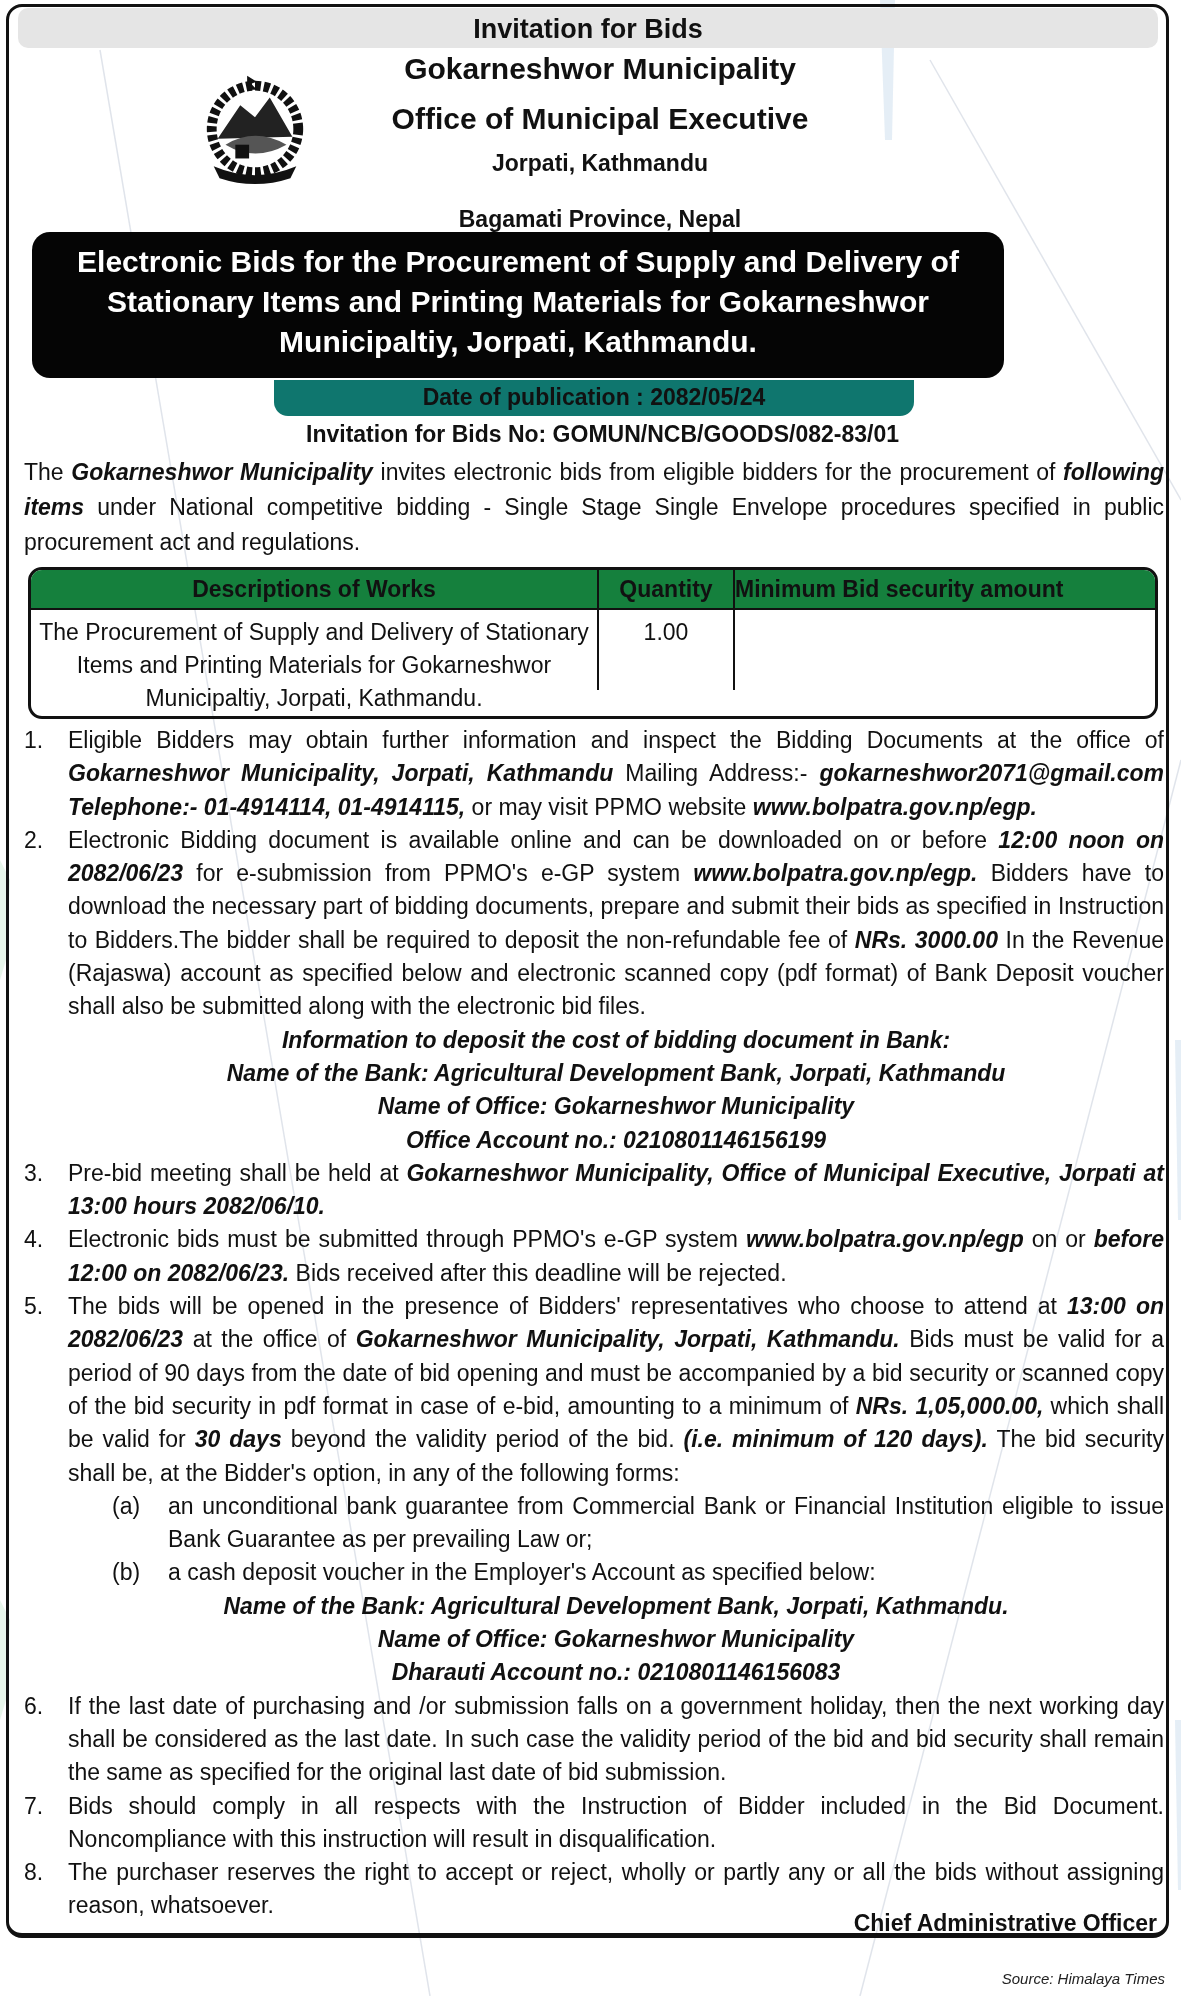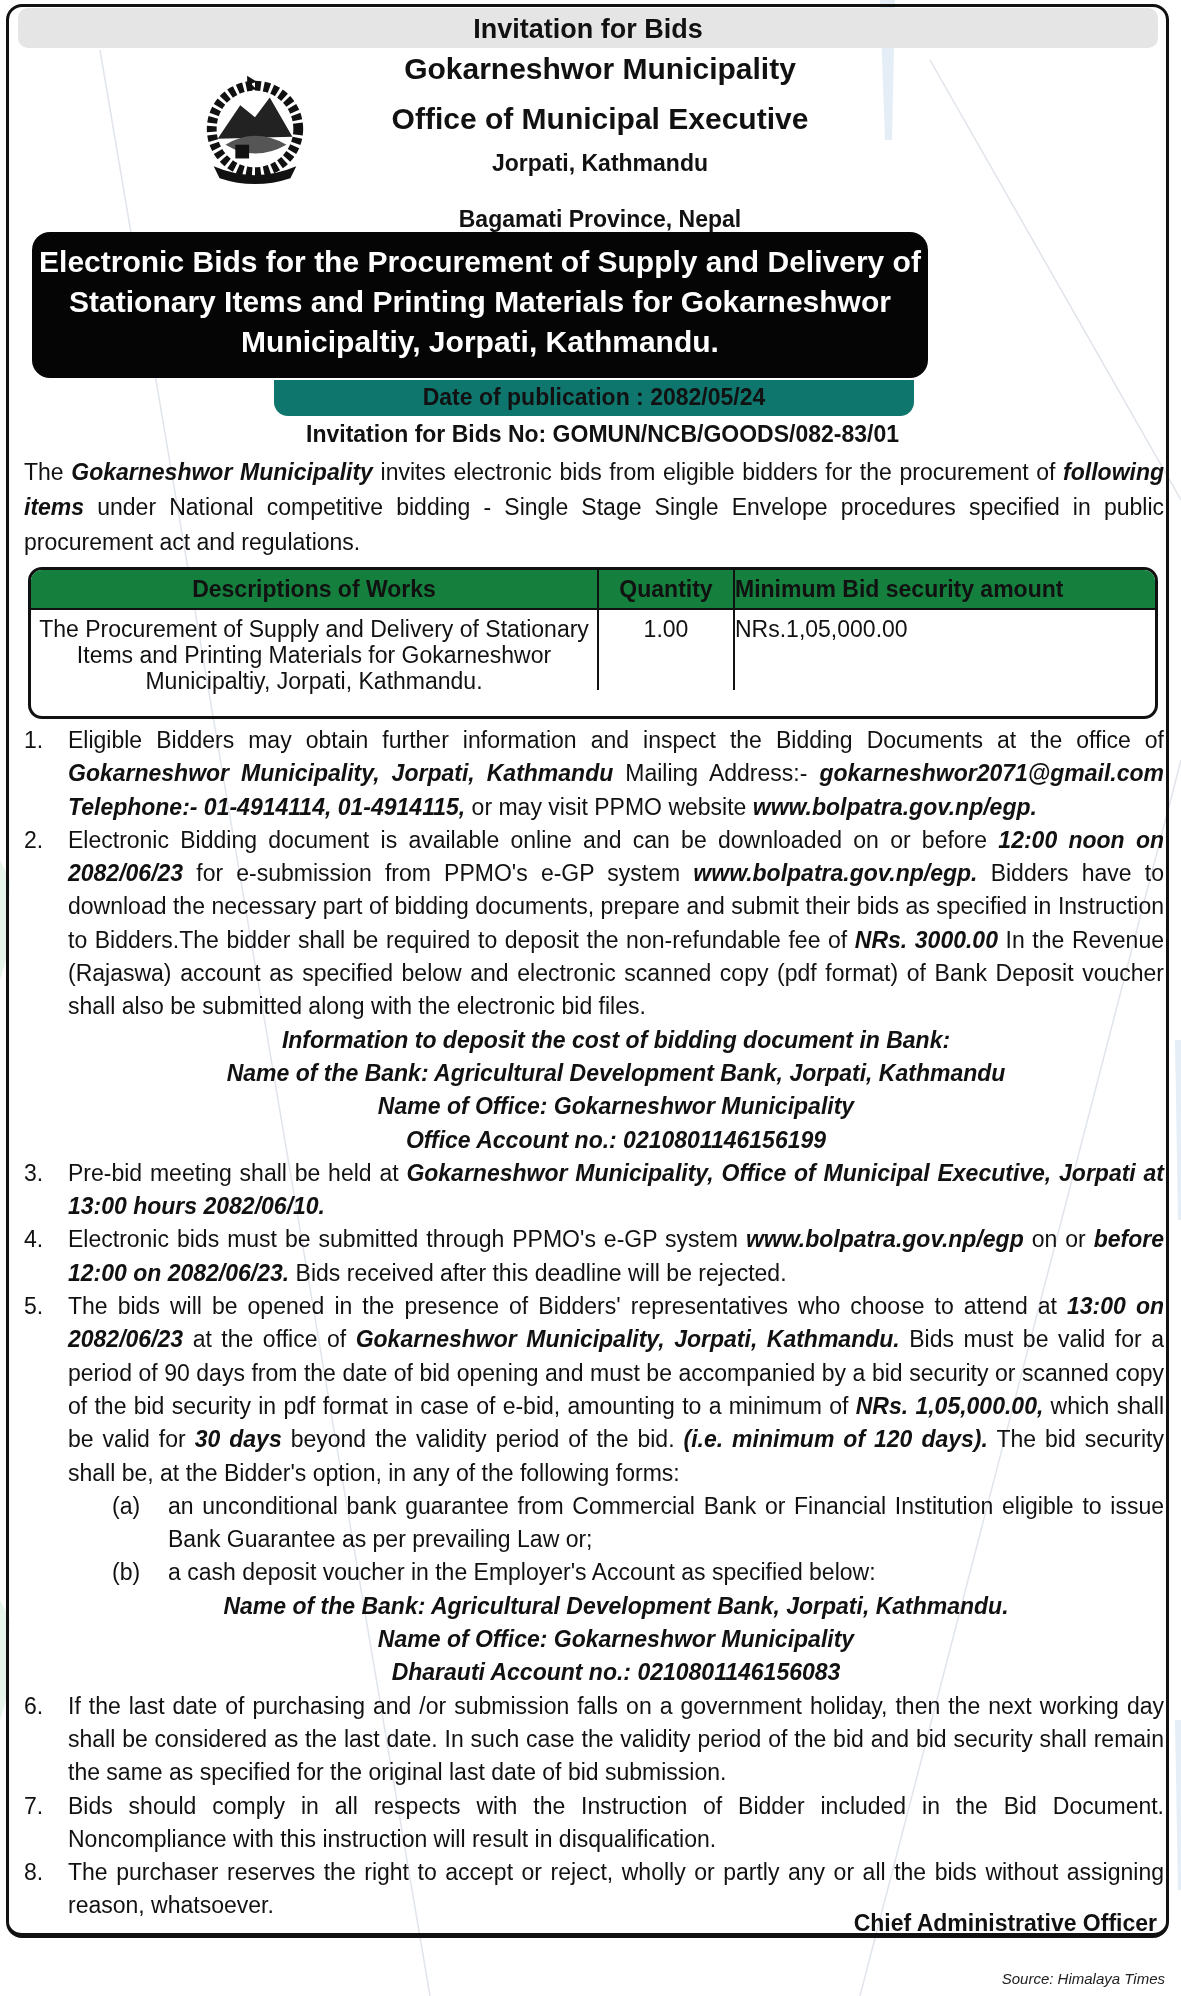--- a/index.html
+++ b/index.html
@@ -19,21 +19,21 @@
   }
   .emblem {
     position: absolute; left: 196px; top: 68px; width: 118px; height: 118px;
   }
   .org-block { position: absolute; left: 300px; width: 600px; text-align: center; font-weight: bold; }
   .org-name { top: 52px; font-size: 30px; }
   .org-office { top: 102px; font-size: 30px; }
   .org-city { top: 150px; font-size: 23px; }
   .org-prov { top: 206px; font-size: 23px; }
   .title-box {
-    position: absolute; left: 32px; top: 232px; width: 896px; height: 146px;
+    position: absolute; left: 32px; top: 232px; width: 972px; height: 146px;
     background: #050505; border-radius: 18px; color: #fff;
     text-align: center; font-weight: bold; font-size: 30px; line-height: 40px;
     padding-top: 10px; box-sizing: border-box;
   }
   .pub-date {
     position: absolute; left: 274px; top: 380px; width: 640px; height: 36px;
     background: #0f766e; border-radius: 0 0 14px 14px;
     text-align: center; font-weight: bold; font-size: 23px; line-height: 34px;
   }
   .ifb-no {
@@ -45,21 +45,21 @@
     font-size: 23px; line-height: 35px; text-align: justify;
   }
   .tbl {
     position: absolute; left: 28px; top: 567px; width: 1130px; height: 152px;
     border: 3px solid #111; border-radius: 14px; box-sizing: border-box; overflow: hidden;
   }
   .tbl-head {
     display: flex; height: 38px; background: #15803d; border-bottom: 2px solid #111;
     font-weight: bold; font-size: 23px; line-height: 38px;
   }
-  .tbl-row { display: flex; height: 80px; font-size: 23px; line-height: 26px; }
+  .tbl-row { display: flex; height: 80px; font-size: 23px; line-height: 33px; }
   .c1 { width: 568px; text-align: center; border-right: 2px solid #111; box-sizing: border-box; }
   .c2 { width: 136px; text-align: center; border-right: 2px solid #111; box-sizing: border-box; }
   .c3 { flex: 1; }
   .tbl-row .c1, .tbl-row .c2, .tbl-row .c3 { padding-top: 6px; }
   .list { position: absolute; left: 24px; top: 724px; width: 1140px; font-size: 23px; line-height: 33.3px; }
   .item { display: flex; }
   .num { width: 44px; flex: none; }
   .txt { flex: 1; text-align: justify; }
   .center-bi { text-align: center; font-weight: bold; font-style: italic; margin-left: 44px; }
   .sub { display: flex; margin-left: 88px; }
@@ -124,21 +124,20 @@
 
 <div class="tbl">
   <div class="tbl-head">
     <div class="c1">Descriptions of Works</div>
     <div class="c2">Quantity</div>
     <div class="c3">Minimum Bid security amount</div>
   </div>
   <div class="tbl-row">
     <div class="c1" style="padding-left:8px;padding-right:8px;">The Procurement of Supply and Delivery of Stationary Items and Printing Materials for Gokarneshwor Municipaltiy, Jorpati, Kathmandu.</div>
     <div class="c2">1.00</div>
-    <div class="c3">NRs.1,05,000.00</div>
   </div>
 </div>
 
 <div class="list">
   <div class="item">
     <div class="num">1.</div>
     <div class="txt"><span>Eligible Bidders may obtain further information and inspect the Bidding Documents at the office of </span><span class="bi">Gokarneshwor Municipality, Jorpati, Kathmandu</span><span> Mailing Address:- </span><span class="bi">gokarneshwor2071@gmail.com Telephone:- 01-4914114, 01-4914115,</span><span> or may visit PPMO website </span><span class="bi">www.bolpatra.gov.np/egp.</span></div>
   </div>
 
   <div class="item">

